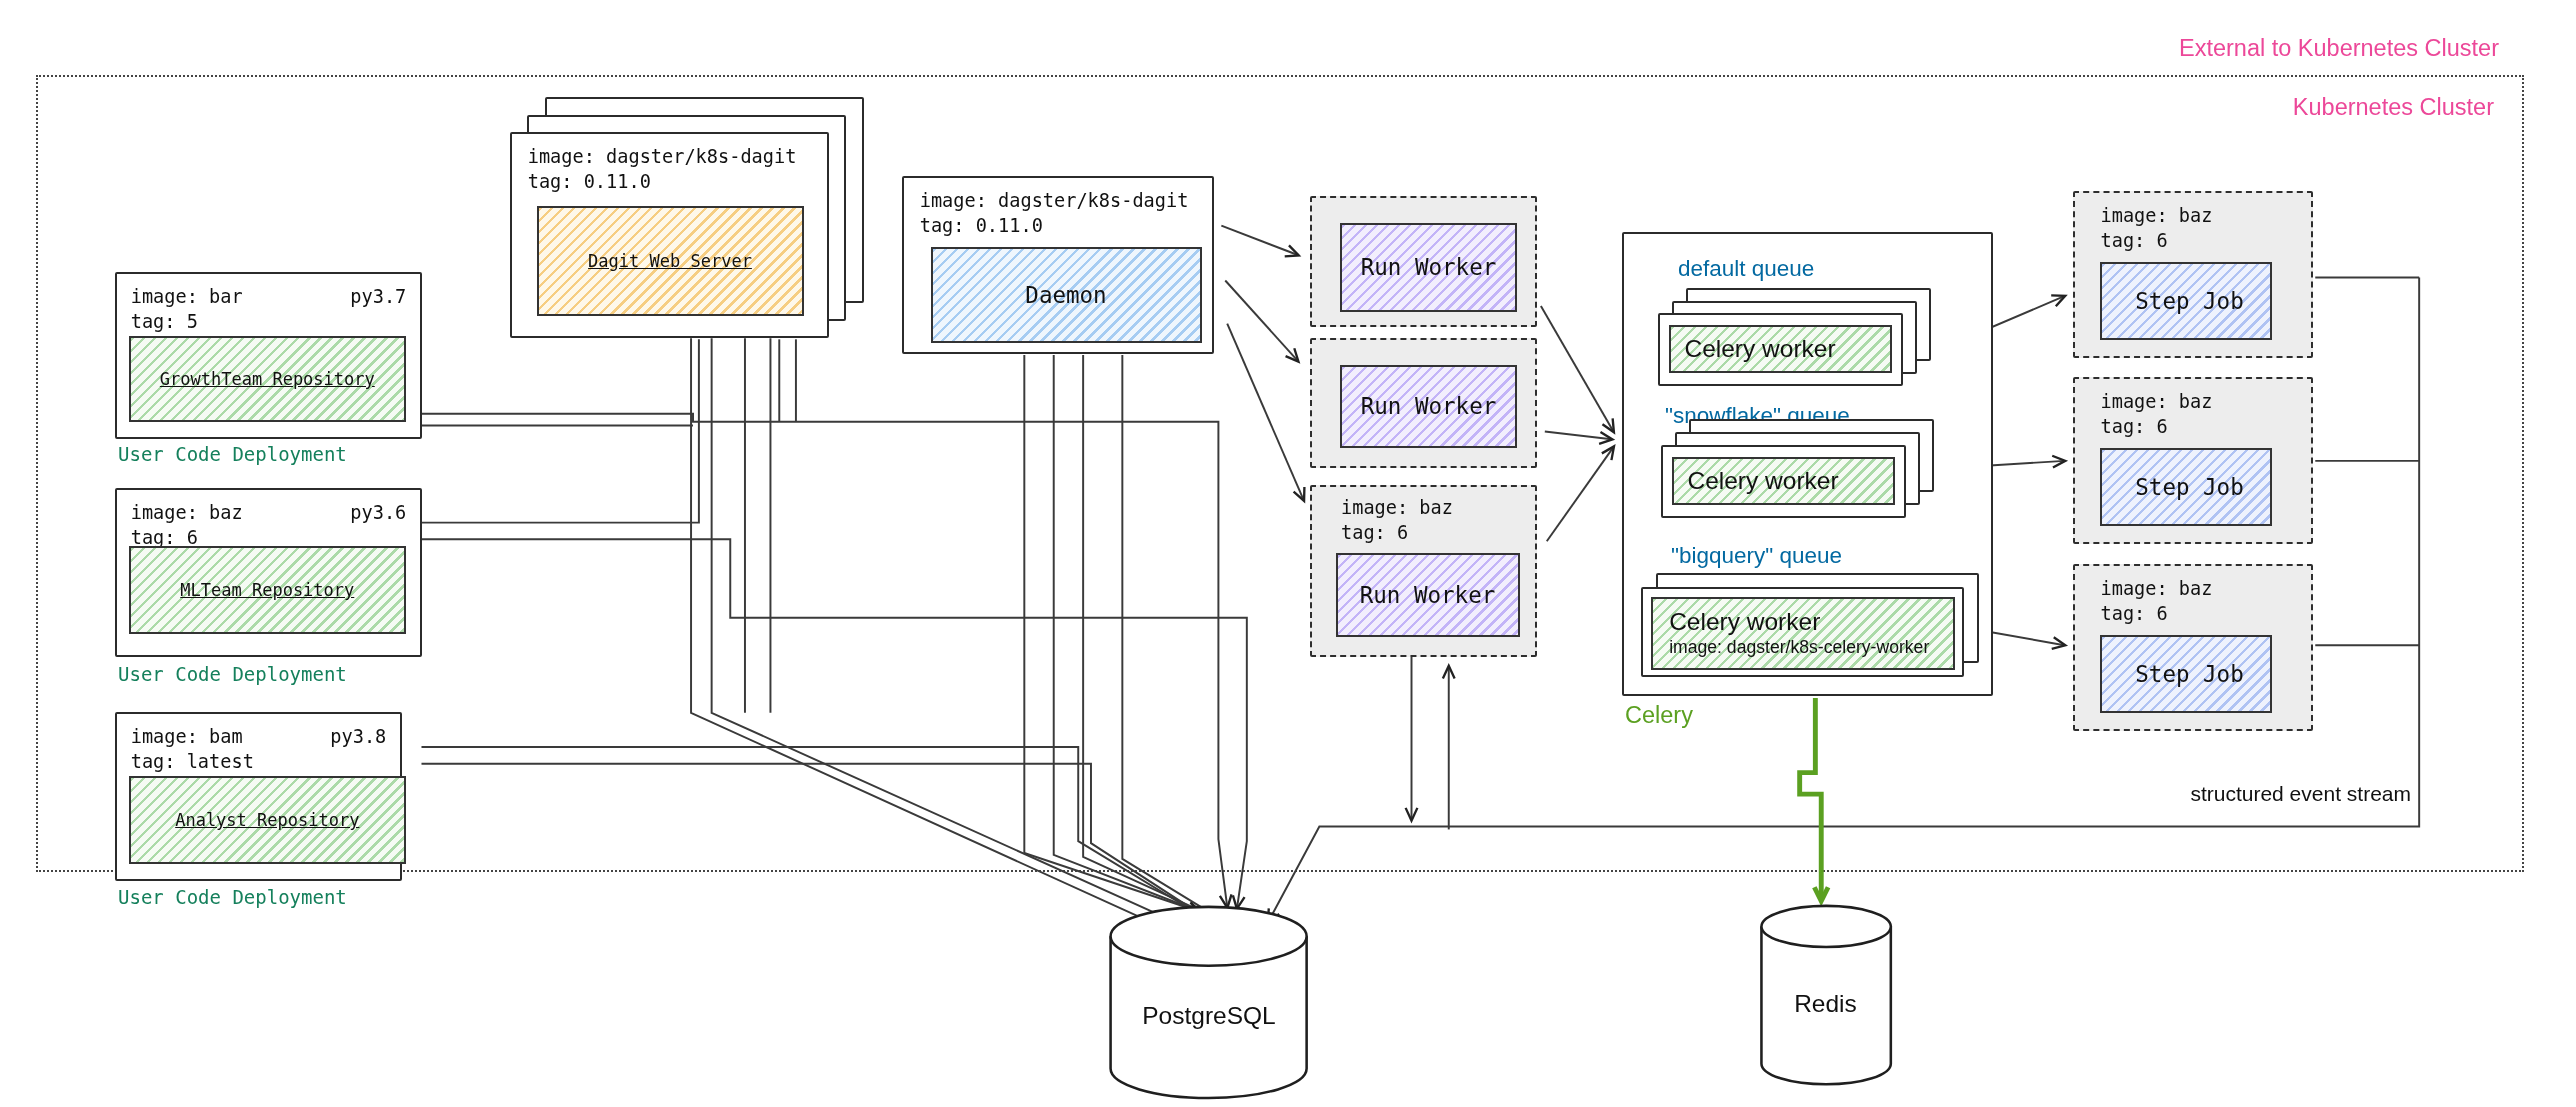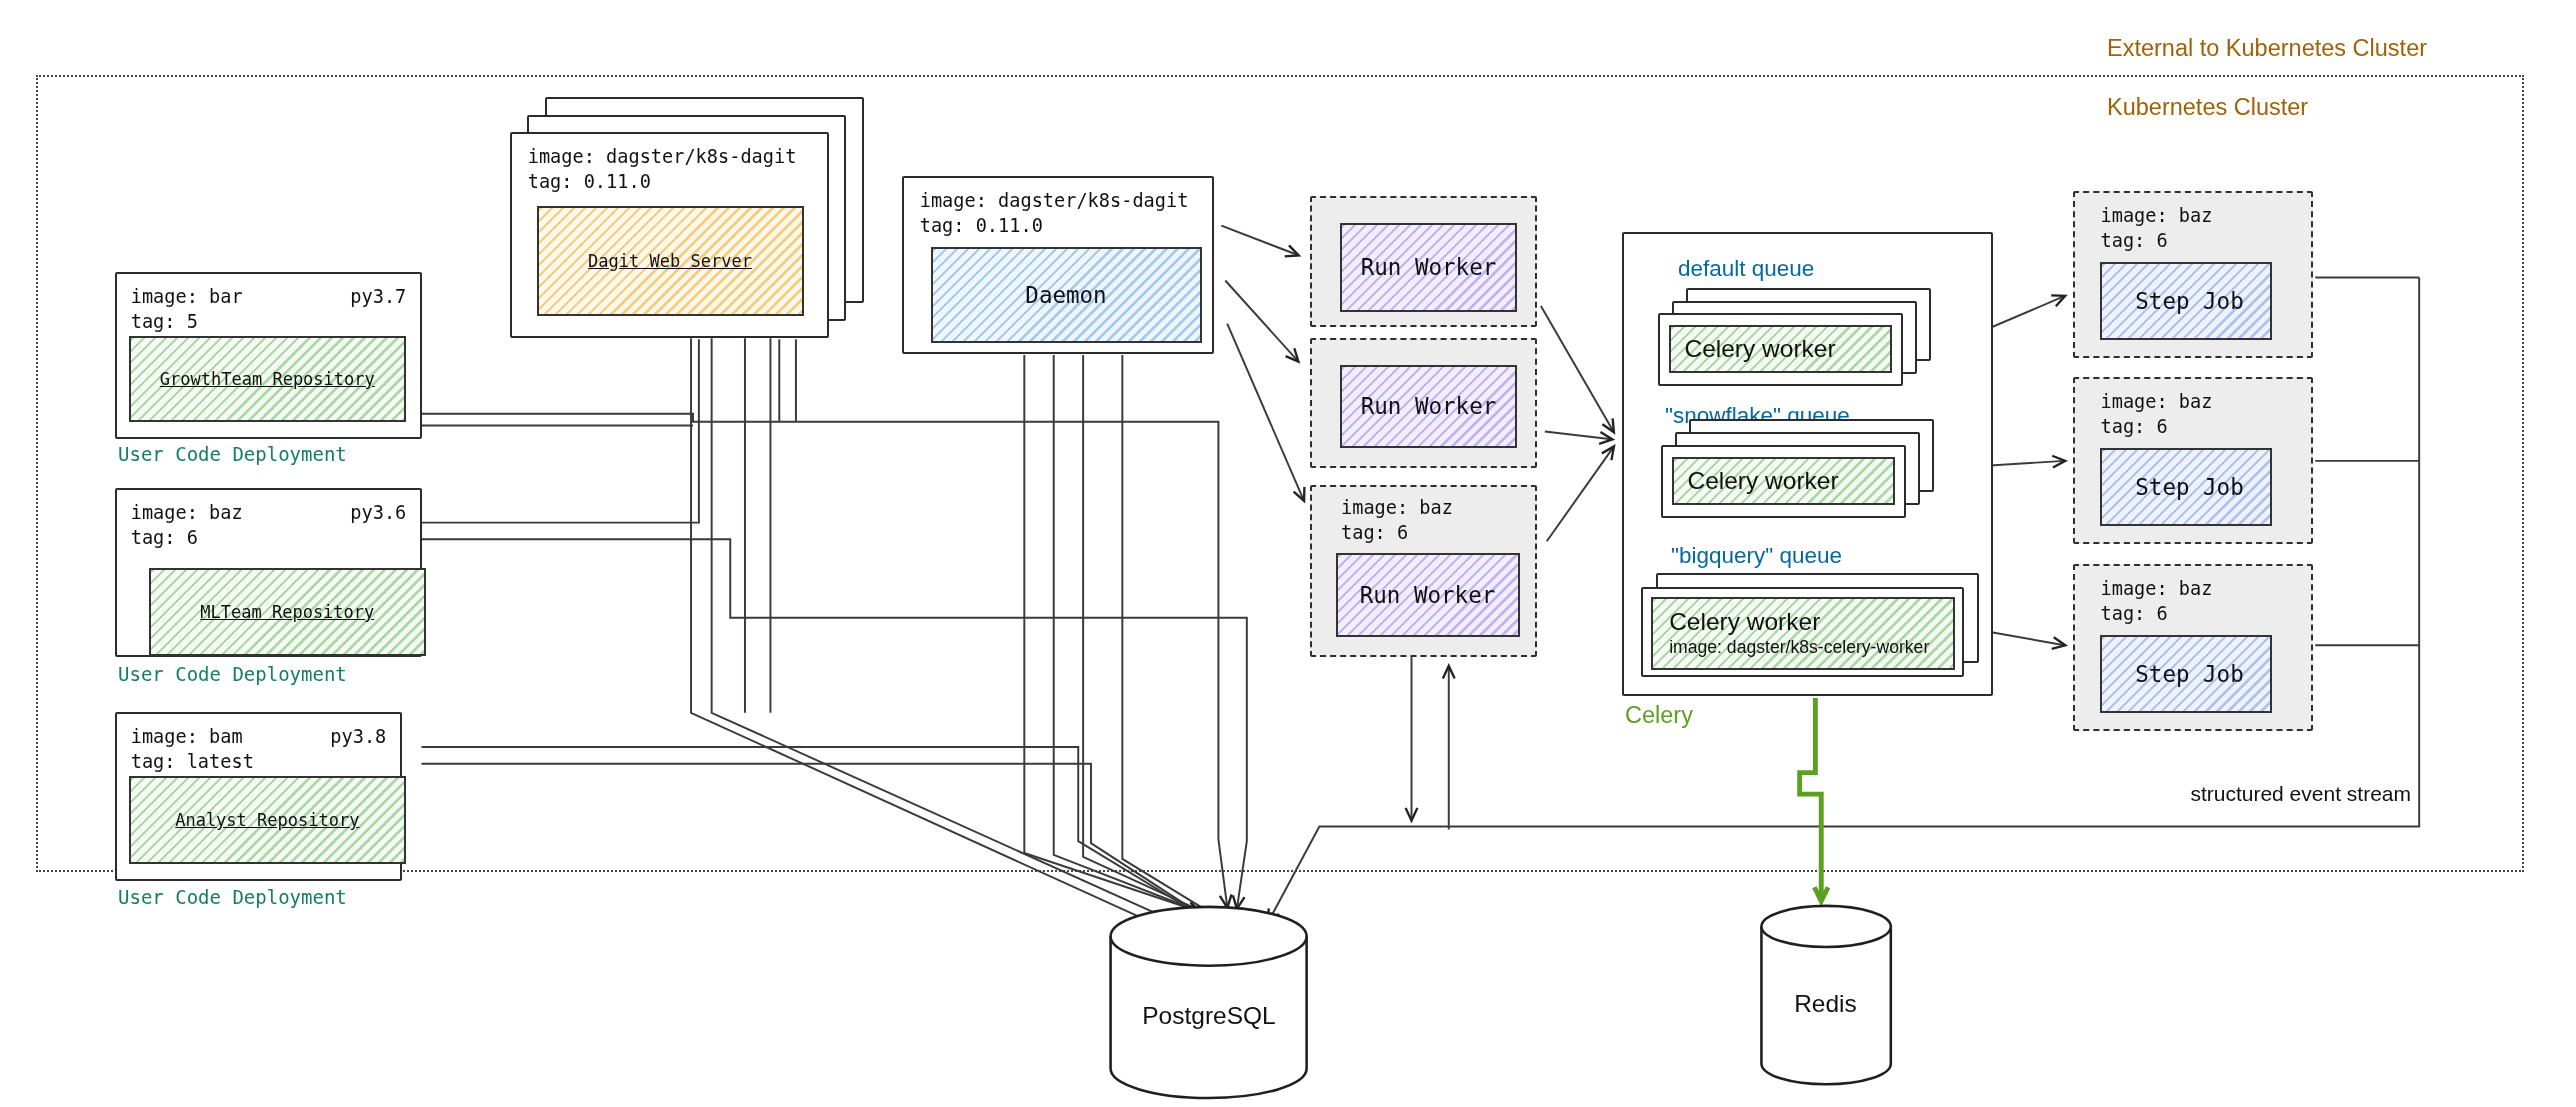--- a/index.html
+++ b/index.html
@@ -19,21 +19,21 @@
   .ho{background:repeating-linear-gradient(135deg,rgba(242,183,74,.65) 0 2.5px,rgba(255,255,255,0) 2.5px 7.8px) #fef8ea;}
   .hb{background:repeating-linear-gradient(135deg,rgba(117,176,235,.6) 0 2.5px,rgba(255,255,255,0) 2.5px 7.8px) #eff6fd;}
   .hp{background:repeating-linear-gradient(135deg,rgba(148,122,242,.5) 0 2.5px,rgba(255,255,255,0) 2.5px 7.8px) #f2eefd;}
   .hs{background:repeating-linear-gradient(135deg,rgba(124,156,235,.55) 0 2.5px,rgba(255,255,255,0) 2.5px 7.8px) #eef2fd;padding-left:8px;}
   .hdr{font-size:18.6px;line-height:25.5px;white-space:pre;}
   .hdr-row{display:flex;justify-content:space-between;padding:9.8px 13.7px 0 13.7px;}
   .t21{font-size:17px;text-decoration:underline;} .t23{font-size:22.5px;}
   .cap{font-size:19px;color:#15805c;letter-spacing:0px;}
   .qlabel{font-size:22.5px;color:#0369a1;}
   .cw-text{font-size:24.5px;color:#111;}
-  .cluster-lab{font-size:23.5px;color:#a16207;}
+  .cluster-lab{font-size:23.5px;text-align:right;color:#ec4899;}
 </style>
 </head>
 <body>
 
 <div id="canvas">
 
   <svg class="wires" width="2576" height="1108" viewBox="0 0 2628 1130">
     <defs>
       <marker id="ar" markerUnits="userSpaceOnUse" markerWidth="20" markerHeight="18" refX="14" refY="8" orient="auto">
         <path d="M2,2 L15,8 L2,14" fill="none" stroke="#222" stroke-width="2.4"></path>
@@ -112,21 +112,21 @@
     </div>
     <div class="abs hatch hg mono t21" style="left:11.8px;top:62px;width:277px;height:86px;">GrowthTeam Repository</div>
   </div>
   <div class="abs lab mono cap" style="left:118px;top:443px;">User Code Deployment</div>
 
   <div class="abs lay box" style="left:115px;top:488px;width:307px;height:169px;">
     <div class="hdr-row mono hdr">
       <span><span>image: baz</span><br><span>tag: 6</span></span>
       <span>py3.6</span>
     </div>
-    <div class="abs hatch hg mono t21" style="left:11.8px;top:78px;width:277px;height:88px;margin-left:20px;">MLTeam Repository</div>
+    <div class="abs hatch hg mono t21" style="left:11.8px;top:56px;width:277px;height:88px;">MLTeam Repository</div>
   </div>
   <div class="abs lab mono cap" style="left:118px;top:663px;">User Code Deployment</div>
 
   <div class="abs lay box" style="left:115px;top:712px;width:287px;height:169px;">
     <div class="hdr-row mono hdr">
       <span><span>image: bam</span><br><span>tag: latest</span></span>
       <span>py3.8</span>
     </div>
     <div class="abs hatch hg mono t21" style="left:11.8px;top:62px;width:277px;height:88px;">Analyst Repository</div>
   </div>

